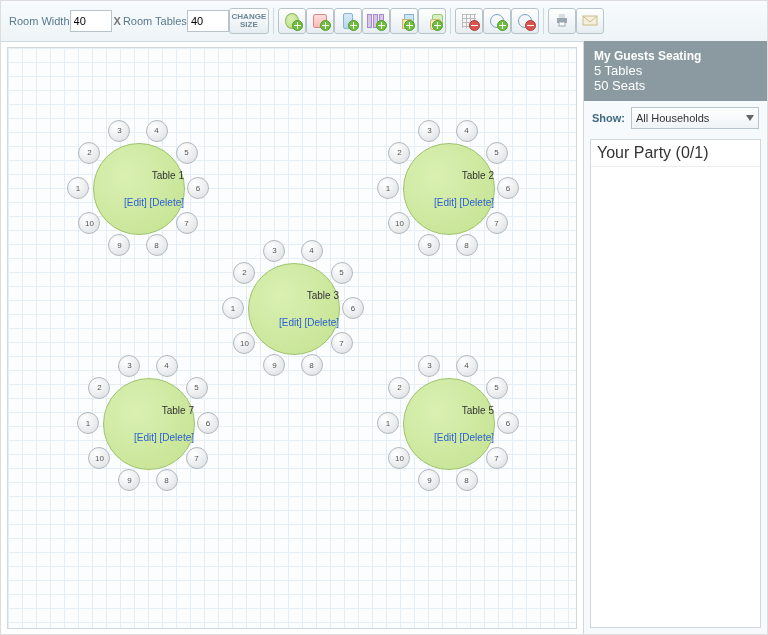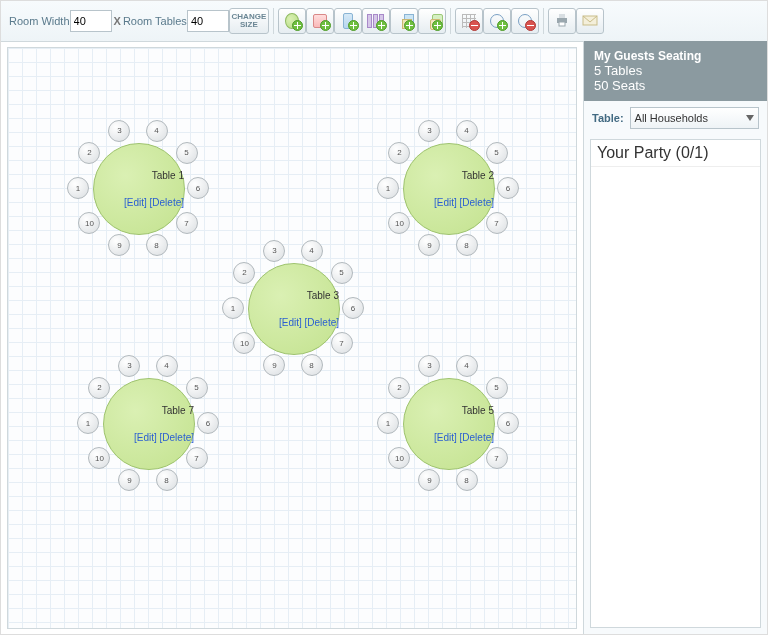--- a/index.html
+++ b/index.html
@@ -232,21 +232,21 @@
         </div>
     </div>
 
     <div class="side">
       <div class="side-head">
         <div class="title">My Guests Seating</div>
         <div>5 Tables</div>
         <div>50 Seats</div>
       </div>
       <div class="show-row">
-        <label>Table:</label>
+        <label>Show:</label>
         <div class="show-sel">
           <span>All Households</span>
           <span class="tri"></span>
         </div>
       </div>
       <div class="guestlist" id="guestlist">
           <div class="guestrow">Your Party (0/1)</div>
         </div>
     </div>
   </div>

